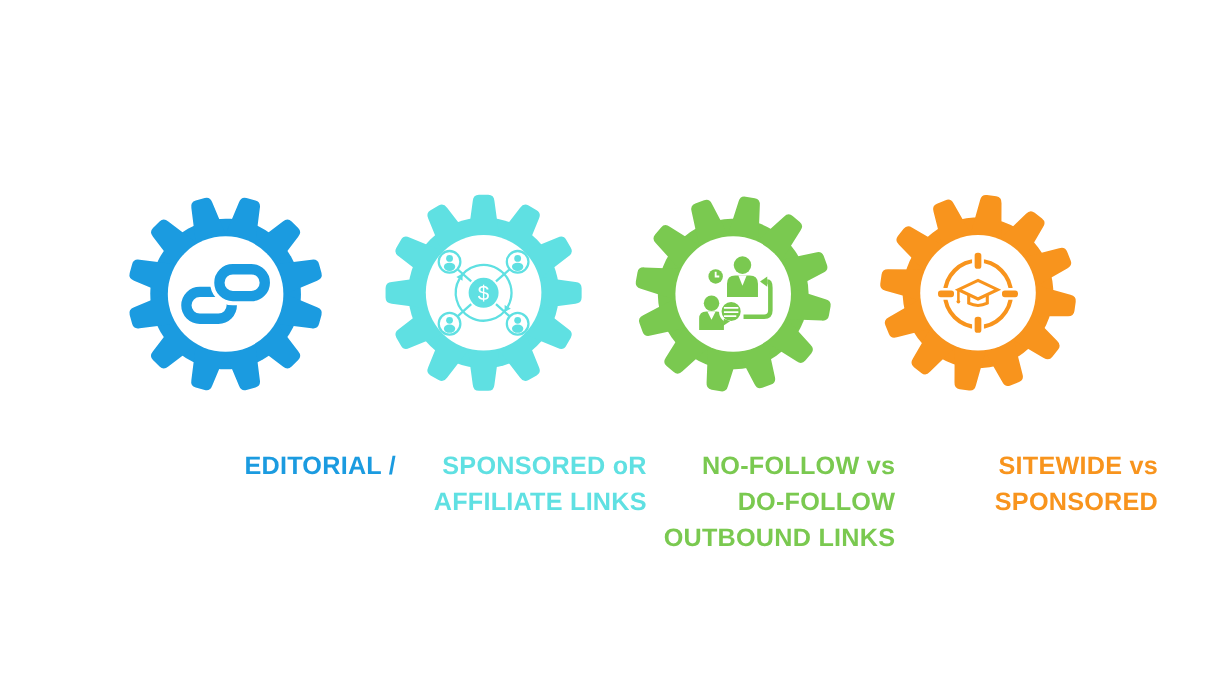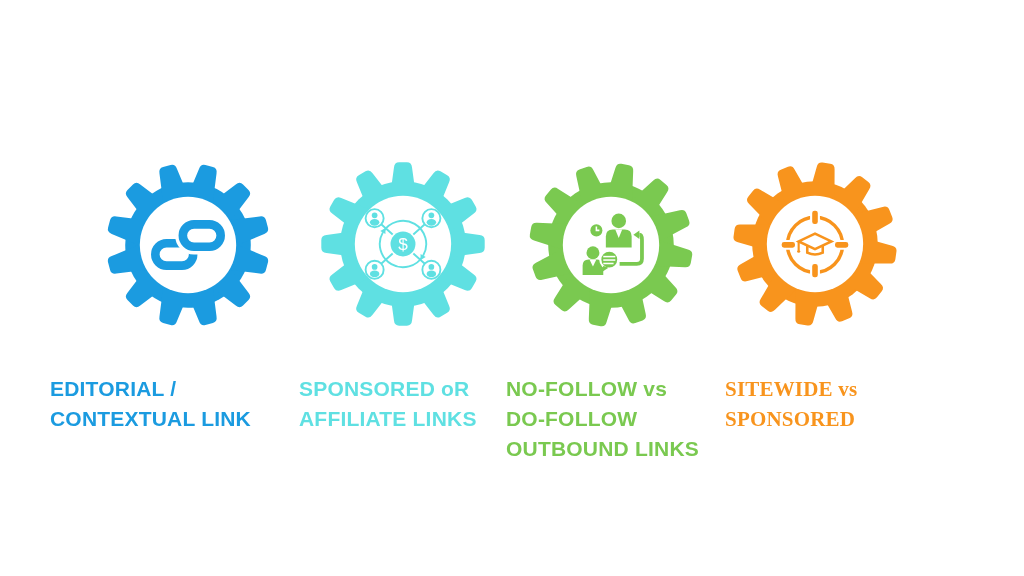--- a/index.html
+++ b/index.html
@@ -17,27 +17,27 @@
   .fill-cyan  {fill:#5FE0E2;}
   .fill-green {fill:#7AC950;}
   .fill-orange{fill:#F8941D;}
 
   .ic-blue  {color:#1B9BE0;}
   .ic-cyan  {color:#5FE0E2;}
   .ic-green {color:#7AC950;}
   .ic-orange{color:#F8941D;}
 
   .label{
-    position:absolute;top:374px;text-align:left;
+    position:absolute;top:374px;text-align:right;
     font-weight:700;font-size:21px;line-height:30px;letter-spacing:.2px;
   }
   .pos-l1{left:50px; width:280px;color:#1B9BE0;}
   .pos-l2{left:299px;width:240px;color:#5FE0E2;}
   .pos-l3{left:506px;width:240px;color:#7AC950;}
-  .pos-l4{left:725px;width:240px;color:#F8941D;font-family:Liberation Serif, serif;}
+  .pos-l4{left:725px;width:240px;color:#F8941D;}
   .label span{display:block;}
 </style>
 </head>
 <body>
 
 <div class="canvas">
 
   <svg width="0" height="0" style="position:absolute" aria-hidden="true">
     <defs>
       <g id="gear-shape">
@@ -166,21 +166,20 @@
         <path d="M -9 2 L -9 10 Q 0 14.5 9 10 L 9 2 Z" fill="#FFFFFF" stroke="currentColor" stroke-width="3"></path>
         <path d="M 0 -12 L 19 -3 L 0 6 L -19 -3 Z" fill="#FFFFFF" stroke="currentColor" stroke-width="3"></path>
         <path d="M -19 -3 L -19 7" fill="none" stroke="currentColor" stroke-width="2.5"></path>
         <circle cx="-19" cy="8.5" r="1.8" fill="currentColor"></circle>
       </g>
     </g>
   </svg>
 
   <div class="label pos-l1">
     <span>EDITORIAL /</span>
-    <span>CONTEXTUAL LINK</span>
   </div>
 
   <div class="label pos-l3">
     <span>NO-FOLLOW vs</span>
     <span>DO-FOLLOW</span>
     <span>OUTBOUND LINKS</span>
   </div>
 
   <div class="label pos-l2">
     <span>SPONSORED oR</span>

